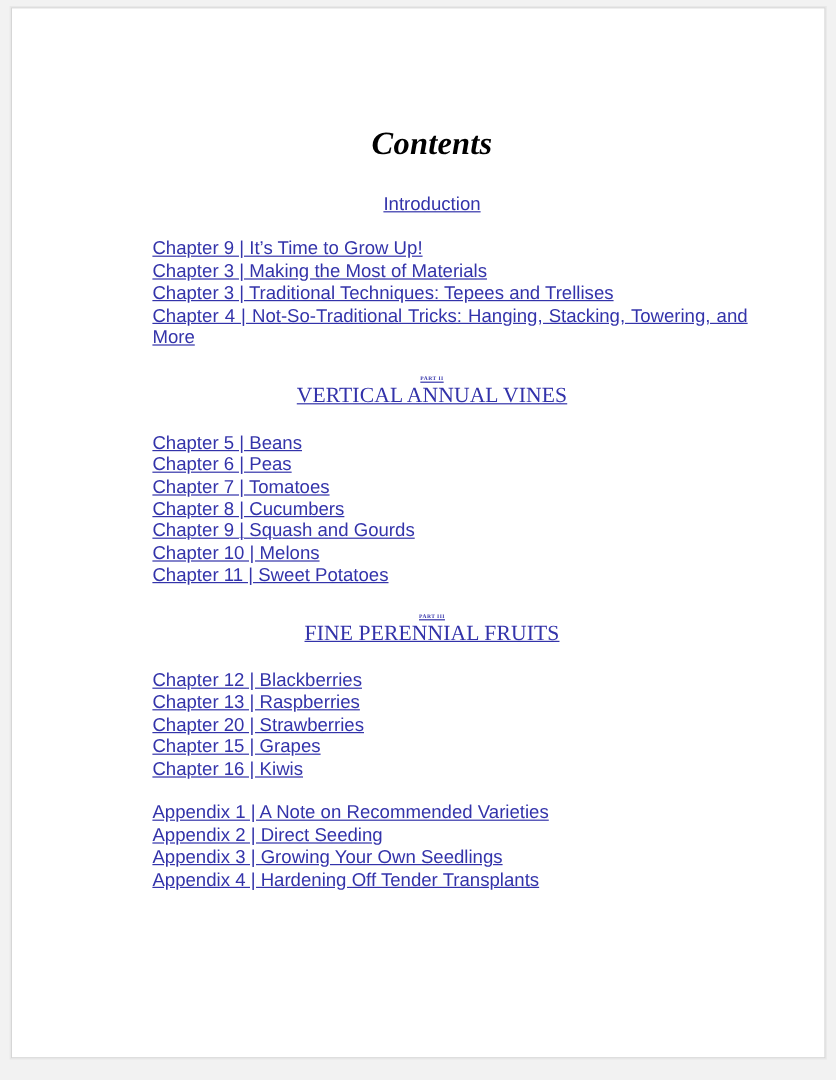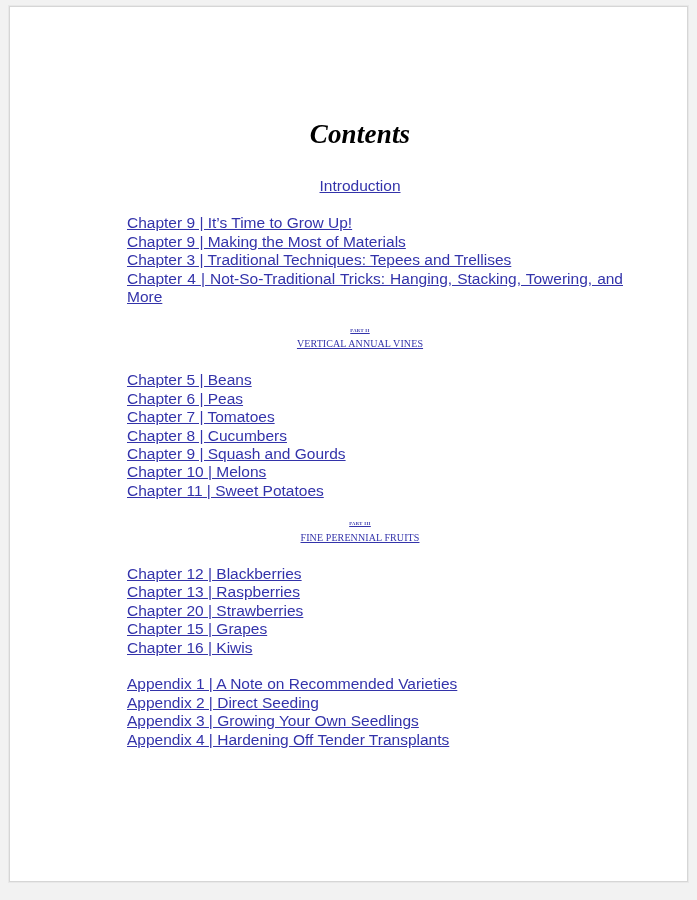--- a/index.html
+++ b/index.html
@@ -33,21 +33,21 @@
     background: #ffffff;
     box-sizing: border-box;
     border: 1px solid #d6d6d6;
     box-shadow: 0 0 0 1px #e8e8e8;
     overflow: hidden;
   }
 
   .page-inner {
     position: absolute;
     left: 0;
-    top: 15px;
+    top: 0;
     width: 679px;
     height: 876px;
     box-sizing: border-box;
     padding: 0;
   }
 
   
   .content {
     position: absolute;
     left: 95px;
@@ -95,21 +95,21 @@
     color: #3333aa;
     text-decoration: underline;
     font-weight: bold;
     line-height: 1.0;
     margin: 0;
     font-family: "Liberation Serif", "DejaVu Serif", serif;
   }
 
   .part-title {
     display: inline-block;
-    font-size: 10px;
+    font-size: 18px;
     color: #3333aa;
     text-decoration: underline;
     line-height: 1.25;
     margin: 0;
     letter-spacing: 0.1px;
   }
 
   .part-title.wide {
     font-size: 15.2px;
     letter-spacing: -0.05px;
@@ -160,21 +160,21 @@
         <div class="intro-row">
           <a class="toclink intro-link" href="#">Introduction</a>
         </div>
 
 
         <ul class="chapter-list group-gap-1">
           <li>
             <a class="toclink" href="#">Chapter 9 | It’s Time to Grow Up!</a>
           </li>
           <li>
-            <a class="toclink" href="#">Chapter 9 | Making the Most of Materials</a>
+            <a class="toclink" href="#">Chapter 3 | Making the Most of Materials</a>
           </li>
           <li>
             <a class="toclink" href="#">Chapter 3 | Traditional Techniques: Tepees and Trellises</a>
           </li>
           <li class="justified">
             <a class="toclink" href="#">Chapter 4 | Not-So-Traditional Tricks: Hanging, Stacking, Towering, and More</a>
           </li>
         </ul>
 
         <div class="part-block part2-wrap">

